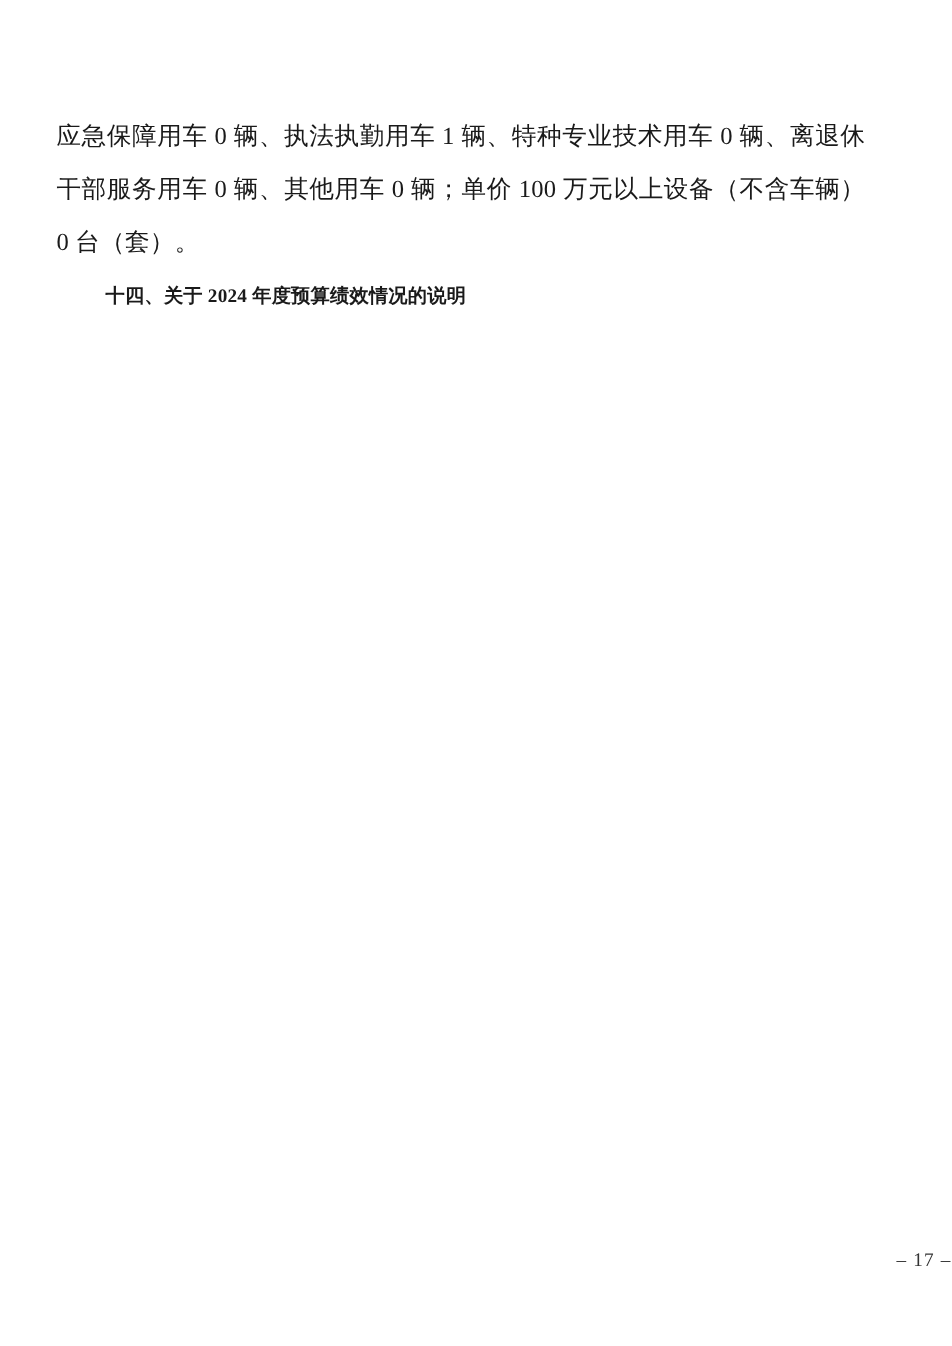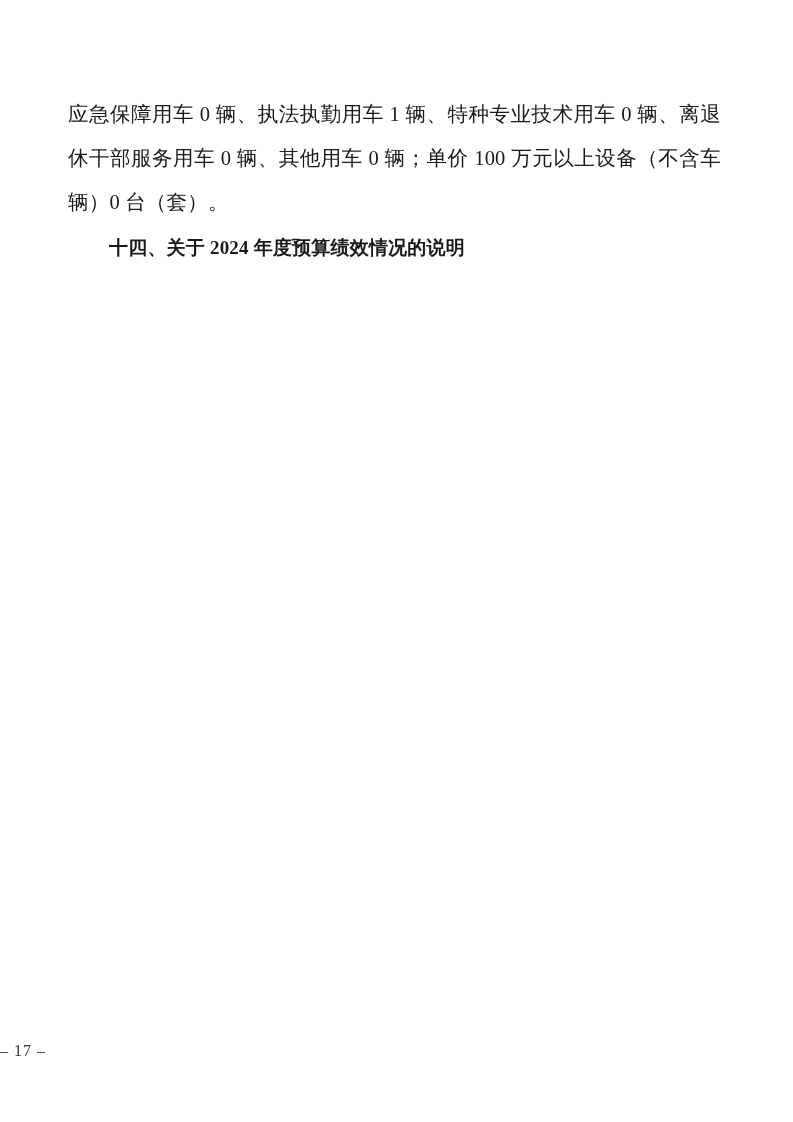--- a/index.html
+++ b/index.html
@@ -15,53 +15,53 @@
     color: #1a1a1a;
     overflow: hidden;
   }
   .page {
     position: absolute;
     left: 0;
     top: 0;
     width: 793px;
     height: 1122px;
     box-sizing: border-box;
-    padding: 92px 72px 40px 68px;
+    padding: 92px 72px 40px 47px;
   }
   .body-text {
     font-size: 20.5px;
     line-height: 44px;
     text-align: justify;
     text-justify: inter-ideograph;
     letter-spacing: 0.2px;
     margin: 0;
   }
   .indent {
     text-indent: 41px;
   }
   .heading {
-    font-size: 19px;
+    font-size: 16px;
     line-height: 44px;
     font-weight: bold;
     margin: 0;
     text-indent: 41px;
     letter-spacing: 0.2px;
   }
   .para-block {
     margin-top: 0;
   }
   .gap-small {
     height: 2px;
   }
   .footer {
     position: absolute;
     left: 0;
     bottom: 62px;
     width: 793px;
-    text-align: left;
+    text-align: right;
     font-size: 16px;
     letter-spacing: 1px;
     color: #333333;
     font-family: "Liberation Serif", "DejaVu Serif", serif;
   }
 </style>
 </head>
 <body>
 
 <div class="page">

